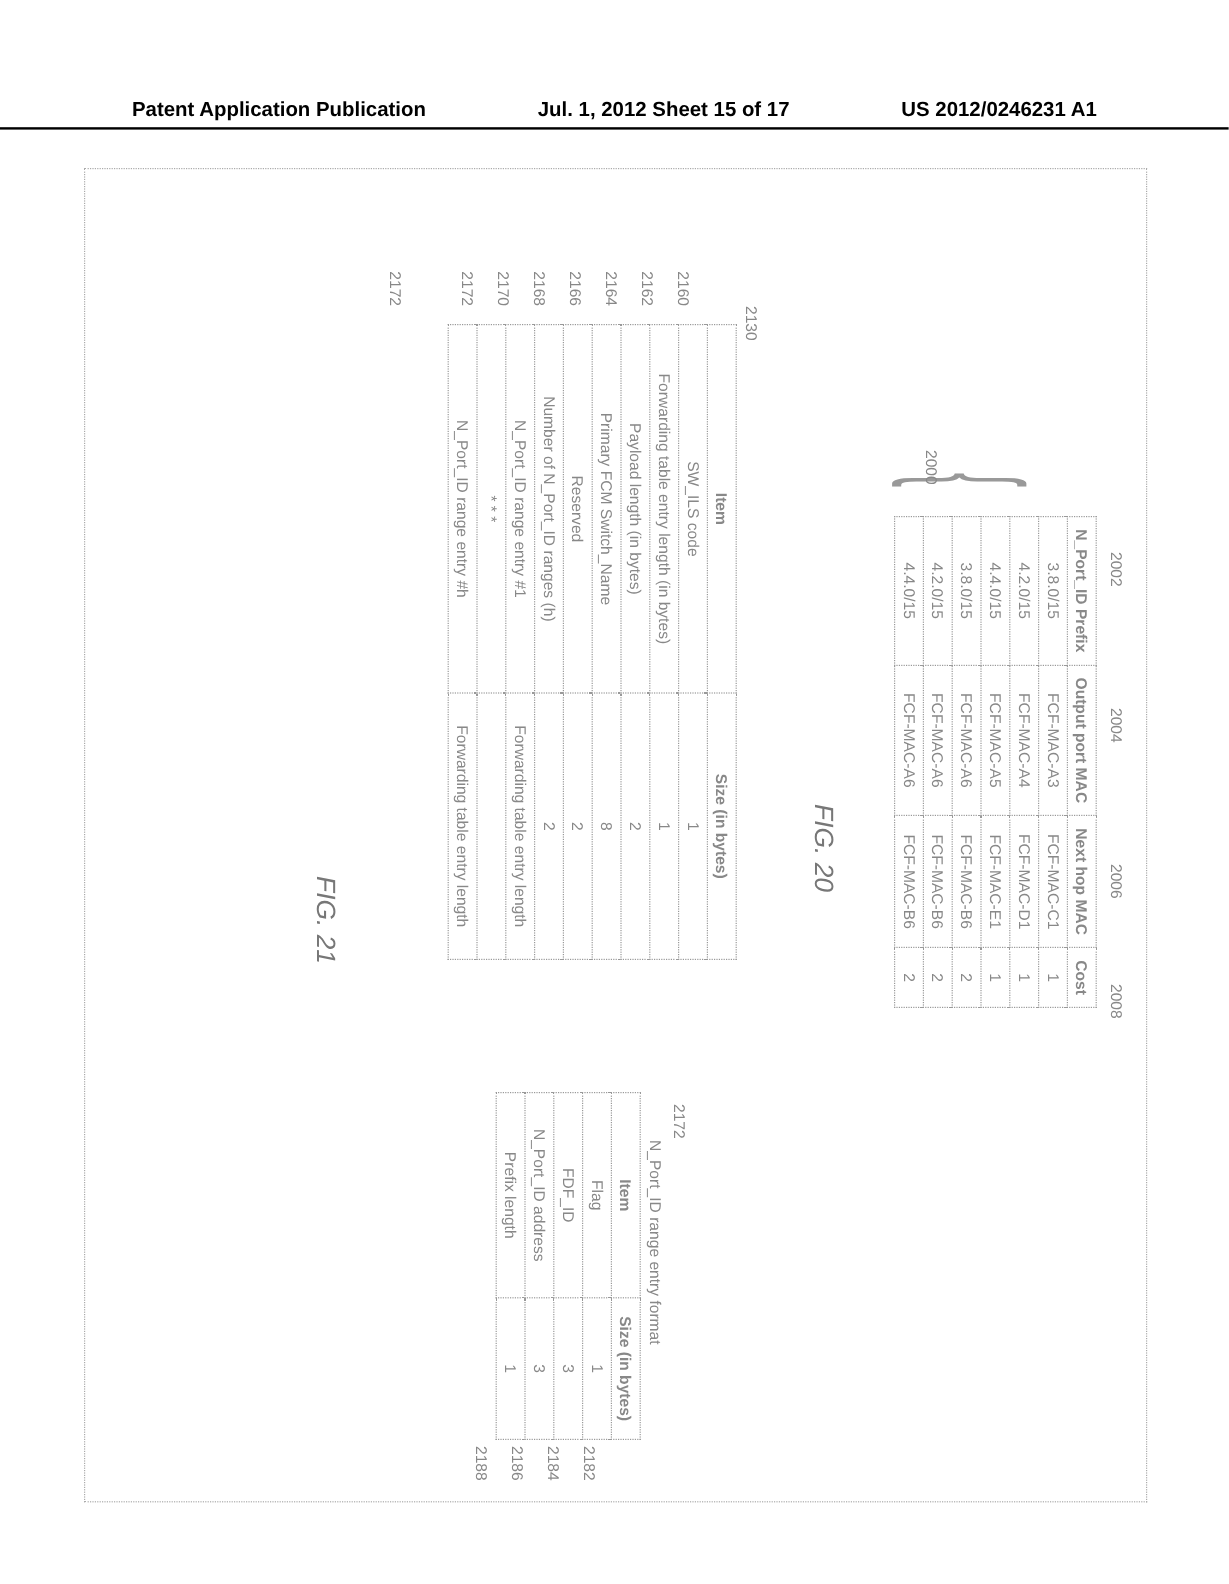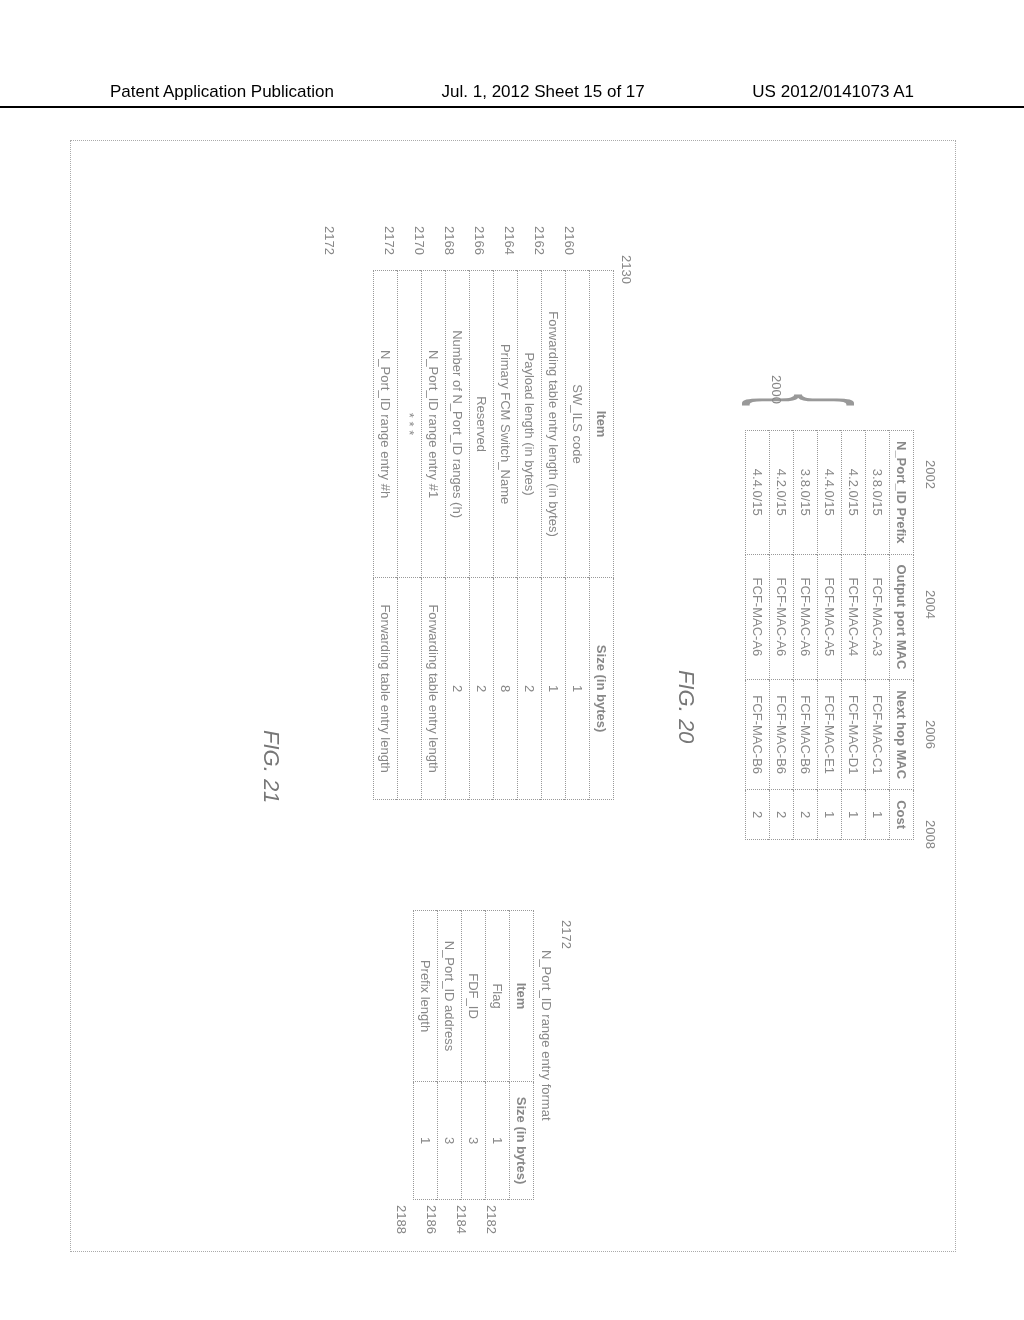--- a/index.html
+++ b/index.html
@@ -17,21 +17,21 @@
     top: 82px;
     left: 0;
     width: 1024px;
     border-bottom: 2px solid #000;
     padding-bottom: 4px;
   }
   .header-inner {
     display: flex;
     justify-content: space-between;
     font-size: 17px;
-    font-weight: normal;
+    font-weight: bold;
     color: #000;
     padding: 0 110px;
   }
   .dotted-border {
     position: absolute;
     border: 1px dotted #aaa;
   }
   .page-frame {
     top: 140px;
     left: 70px;
@@ -142,21 +142,21 @@
     width: 60px;
   }
 </style>
 </head>
 <body>
 
 <div class="header">
   <div class="header-inner">
     <span>Patent Application Publication</span>
     <span>Jul. 1, 2012  Sheet 15 of 17</span>
-    <span>US 2012/0141073 A1</span>
+    <span>US 2012/0246231 A1</span>
   </div>
 </div>
 
 <div class="dotted-border page-frame"></div>
 
 <div class="content-wrap">
   <div class="rotated-stage">
 
     <div class="col-callout" style="left:310px">2002</div>
     <div class="col-callout" style="left:440px">2004</div>

